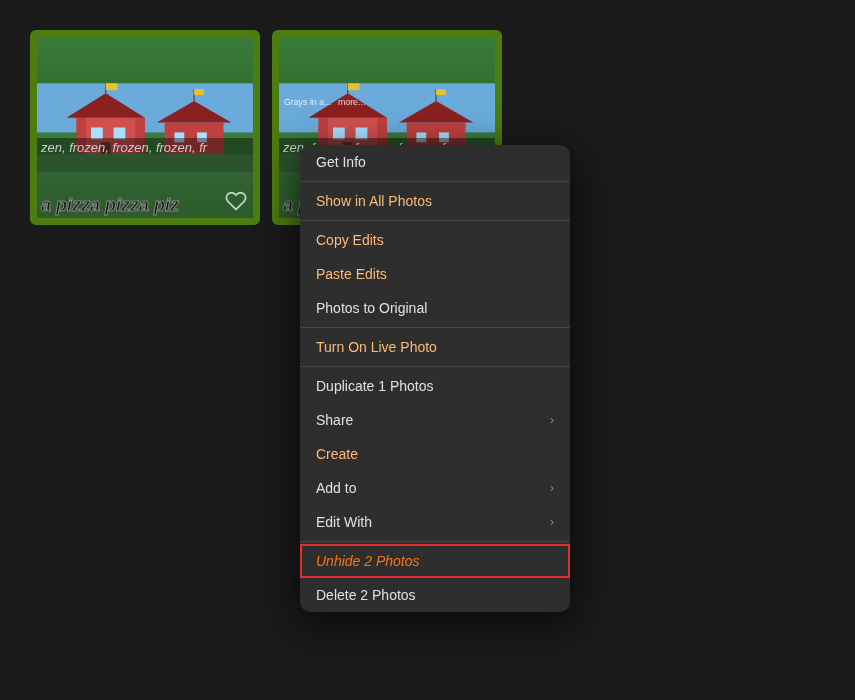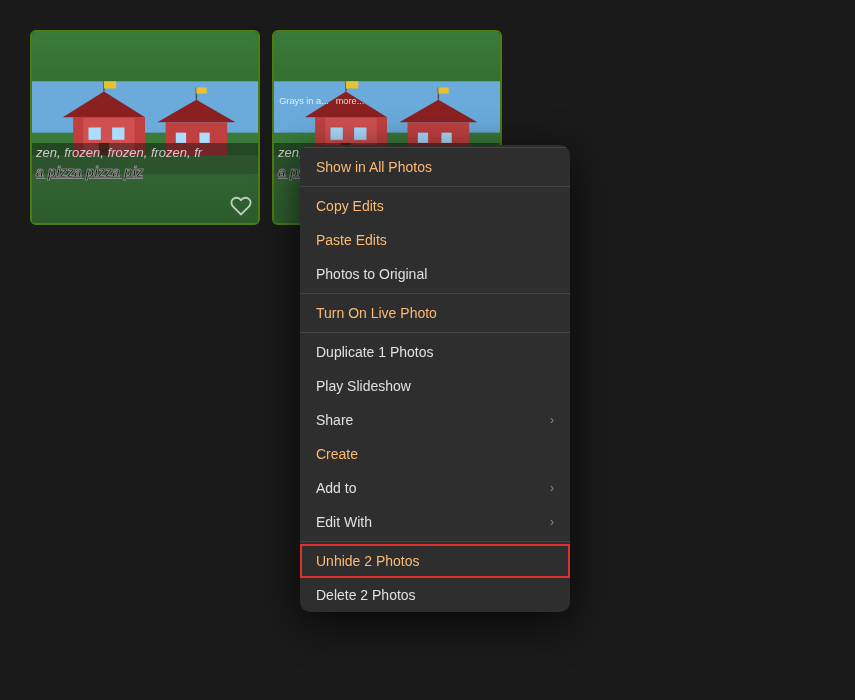--- a/index.html
+++ b/index.html
@@ -21,21 +21,21 @@
       top: 10px;
       left: 10px;
     }
 
     .photo-thumb {
       width: 230px;
       height: 195px;
       border-radius: 6px;
       overflow: hidden;
       position: relative;
-      border: 2px solid #4d7c0f;
+      border: 7px solid #4d7c0f;
     }
 
     .photo-thumb-inner {
       width: 100%;
       height: 100%;
       background: linear-gradient(180deg, #3a7a3a 0%, #2d6b2d 40%, #5aaa5a 60%, #4a9a4a 100%);
       position: relative;
     }
 
     .house-svg {
@@ -45,37 +45,36 @@
 
     .photo-text-overlay {
       position: absolute;
       bottom: 0;
       left: 0;
       right: 0;
       height: 80px;
       background: rgba(0,0,0,0.4);
       display: flex;
       flex-direction: column;
-      justify-content: flex-start;
+      justify-content: space-between;
       overflow: hidden;
     }
 
     .photo-text-line {
       font-size: 13px;
       color: #ccc;
       white-space: nowrap;
       padding: 2px 4px;
       font-style: italic;
     }
 
     .photo-text-line.large {
-      font-size: 14px;
+      font-size: 18px;
       font-weight: 900;
       color: #111;
-      text-decoration: underline;
       -webkit-text-stroke: 1px #888;
     }
 
     .heart-icon {
       position: absolute;
       bottom: 6px;
       right: 6px;
       width: 22px;
       height: 22px;
       color: rgba(255,255,255,0.7);
@@ -106,21 +105,22 @@
 
     .menu-item.disabled {
       color: #fdba74;
       cursor: default;
     }
 
     .menu-item.highlighted {
       background: transparent;
       outline: 2px solid #e03030;
       outline-offset: -2px;
-      color: #fdba74;
+      color: #f97316;
+      font-style: italic;
     }
 
     .menu-separator {
       height: 1px;
       background: #444;
       margin: 2px 0;
     }
 
     .menu-arrow {
       font-size: 12px;
@@ -197,20 +197,23 @@
       </svg>
       <div class="photo-text-overlay">
         <div class="photo-text-line">zen, frozen, frozen, frozen, fr</div>
         <div class="photo-text-line large">a pizza pizza piz</div>
       </div>
     </div>
   </div>
 </div>
 
 <div class="context-menu">
+  <div class="menu-item">
+    <span>Get Info</span>
+  </div>
   <div class="menu-separator"></div>
 
   <div class="menu-item disabled">
     <span>Show in All Photos</span>
   </div>
   <div class="menu-separator"></div>
 
   <div class="menu-item disabled">
     <span>Copy Edits</span>
   </div>
@@ -222,23 +225,20 @@
   </div>
   <div class="menu-separator"></div>
 
   <div class="menu-item disabled">
     <span>Turn On Live Photo</span>
   </div>
   <div class="menu-separator"></div>
 
   <div class="menu-item">
     <span>Duplicate 1 Photos</span>
-  </div>
-  <div class="menu-item">
-    <span>Play Slideshow</span>
   </div>
   <div class="menu-item">
     <span>Share</span>
     <span class="menu-arrow">›</span>
   </div>
   <div class="menu-item disabled">
     <span>Create</span>
   </div>
   <div class="menu-item">
     <span>Add to</span>

